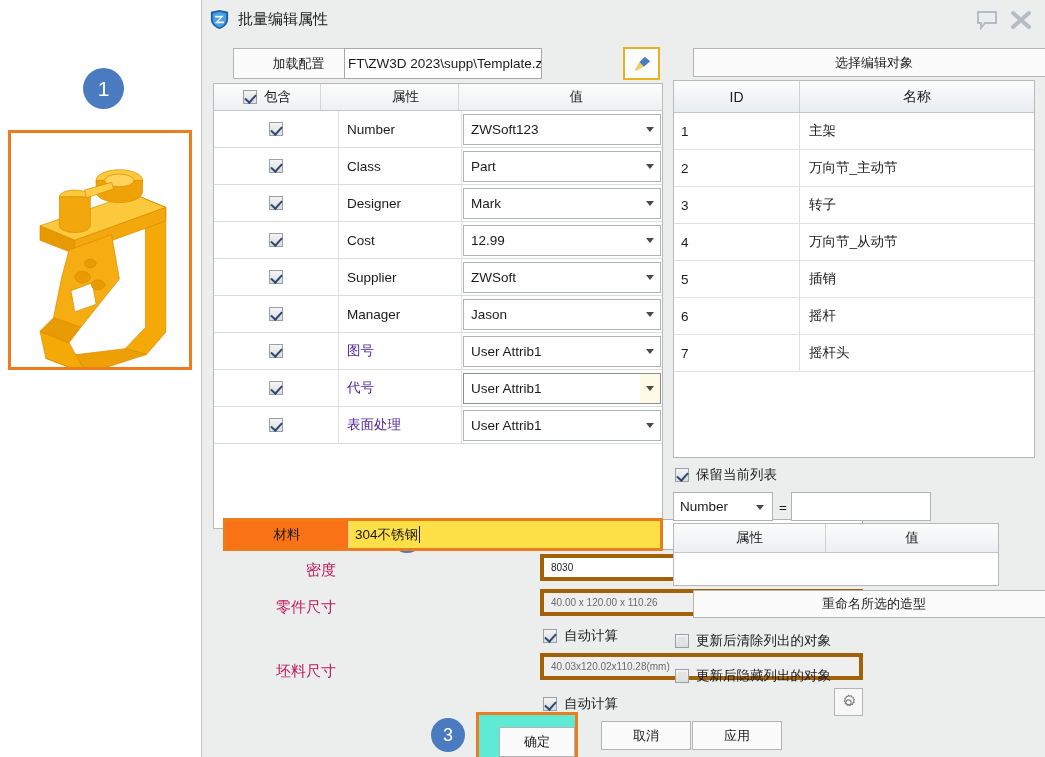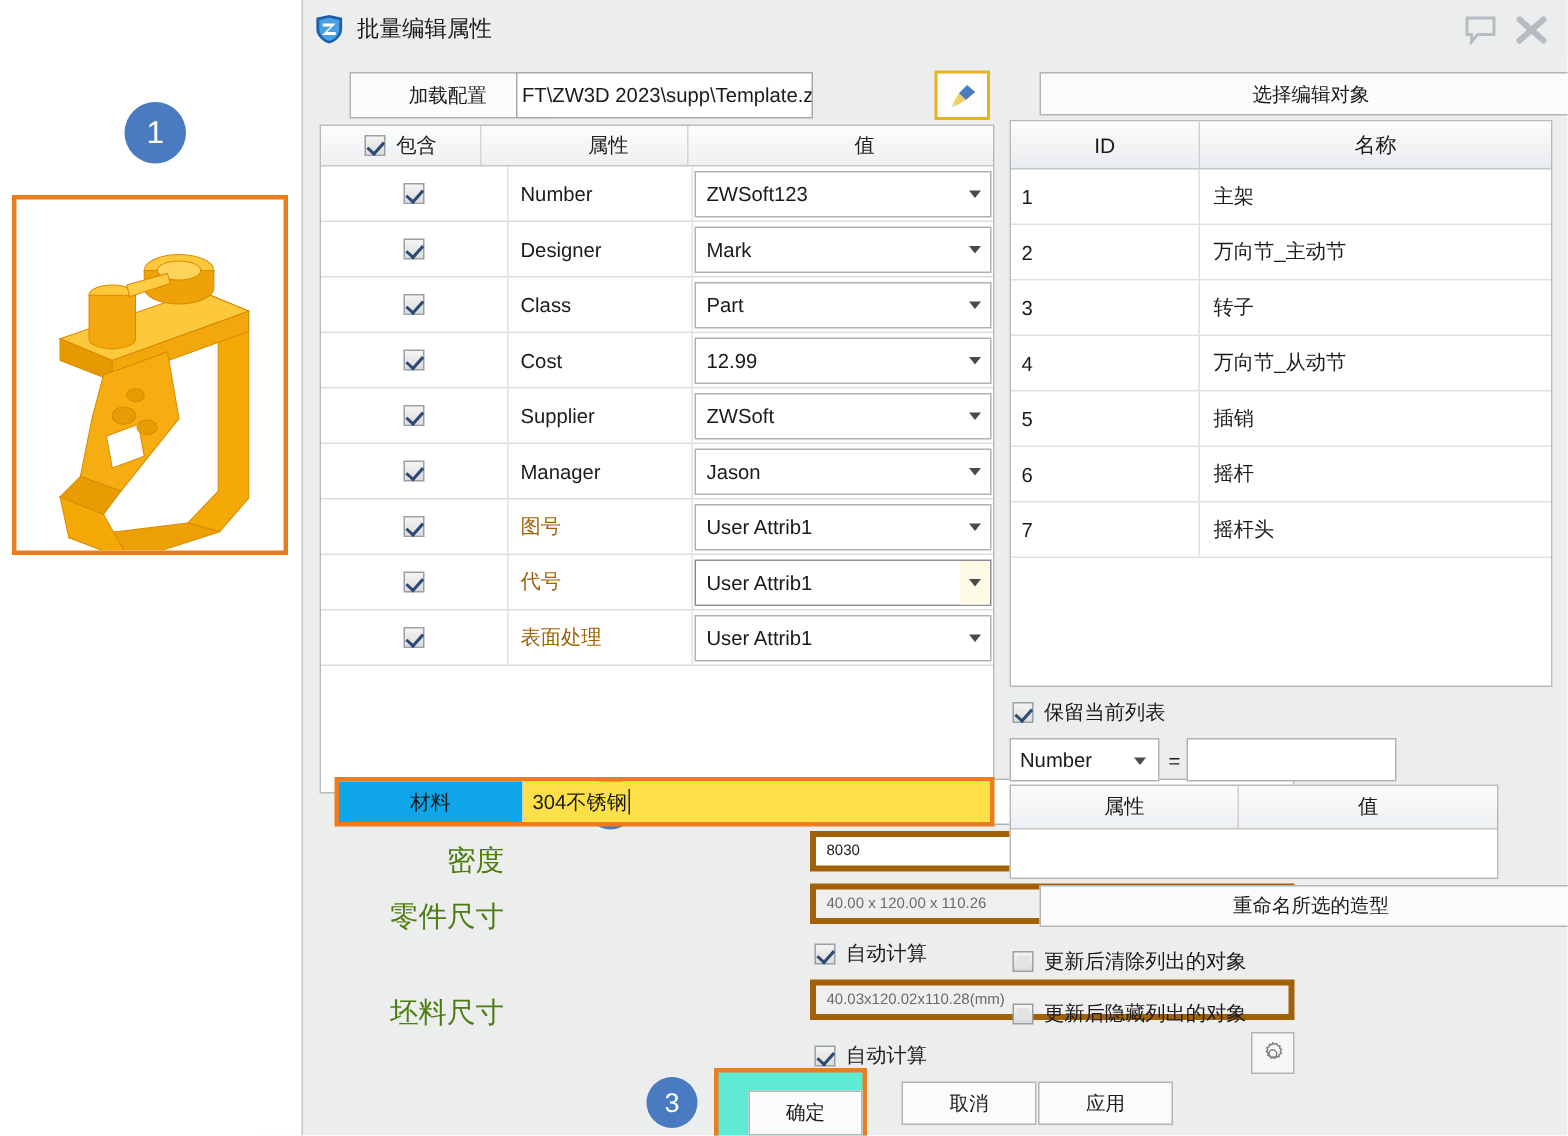--- a/index.html
+++ b/index.html
@@ -112,21 +112,21 @@
   }
   .prow > .c-attr {
     width: 123px; display:flex; align-items:center;
     padding-left: 8px; font-size: 13.5px;
     border-right: 1px solid #dfe3e7;
   }
   .prow > .c-val {
     width: 200px; display:flex; align-items:center;
     padding: 2px 1px 2px 1px;
   }
-  .attr-blue { color: #a16207; }
+  .attr-blue { color: #4c1d95; }
 
   .combo {
     width: 100%; height: 31px;
     background: #ffffff; border: 1px solid #aeb3b8;
     display: flex; align-items: center;
     font-size: 13.5px; position: relative;
     padding-left: 7px;
   }
   .combo.focused { border: 1px solid #8a8f94; }
   .combo .arrow {
@@ -162,21 +162,21 @@
     background: #e3e3e3;
   }
 
   
   #mat-row {
     position: absolute; left: 21px; top: 518px; width: 440px; height: 33px;
     border: 3px solid #ed7d1c;
     display: flex;
   }
   #mat-label {
-    width: 122px; background: #0ea5e9;
+    width: 122px; background: #f97316;
     display:flex; align-items:center; justify-content:center;
     font-size: 13.5px;
   }
   #mat-input {
     flex: 1; background: #fde047; border-left: 1px solid #cfcfcf;
     display:flex; align-items:center; padding-left: 6px;
     font-size: 13.5px; position: relative;
   }
   #mat-caret-bar {
     display:inline-block; width:1px; height:17px; background:#222; margin-left:1px;
@@ -189,21 +189,21 @@
 
   #badge2 {
     position: absolute; left: 188px; top: 519px;
     width: 34px; height: 34px; border-radius: 50%;
     background: #4a7bc0; color: #fff;
     font-size: 18px; text-align:center; line-height: 34px;
   }
 
   .field-label {
     position: absolute; width: 112px; text-align: right;
-    font-size: 19px; color: #4d7c0f; font-family: Liberation Serif, serif;
+    font-size: 15px; color: #be185d; font-family: Liberation Serif, serif;
   }
   .txtbox {
     position: absolute; background: #ffffff;
     border: 4px solid #a16207;
     display:flex; align-items:center; padding-left: 7px;
     font-size: 10px;
   }
   .txtbox.readonly { background: #efefef; color: #6a6a6a; }
 
   #den-label { left: 22px; top: 561px; }
@@ -400,38 +400,38 @@
                 <span class="arrow">
                   <span class="caret"></span>
                 </span>
               </div>
             </div>
           </div>
           <div class="prow">
             <div class="c-inc">
               <span class="cb checked"></span>
             </div>
+            <div class="c-attr">Class</div>
+            <div class="c-val">
+              <div class="combo">
+                <span>Part</span>
+                <span class="arrow">
+                  <span class="caret"></span>
+                </span>
+              </div>
+            </div>
+          </div>
+          <div class="prow">
+            <div class="c-inc">
+              <span class="cb checked"></span>
+            </div>
             <div class="c-attr">Designer</div>
             <div class="c-val">
               <div class="combo">
                 <span>Mark</span>
-                <span class="arrow">
-                  <span class="caret"></span>
-                </span>
-              </div>
-            </div>
-          </div>
-          <div class="prow">
-            <div class="c-inc">
-              <span class="cb checked"></span>
-            </div>
-            <div class="c-attr">Class</div>
-            <div class="c-val">
-              <div class="combo">
-                <span>Part</span>
                 <span class="arrow">
                   <span class="caret"></span>
                 </span>
               </div>
             </div>
           </div>
           <div class="prow">
             <div class="c-inc">
               <span class="cb checked"></span>
             </div>

